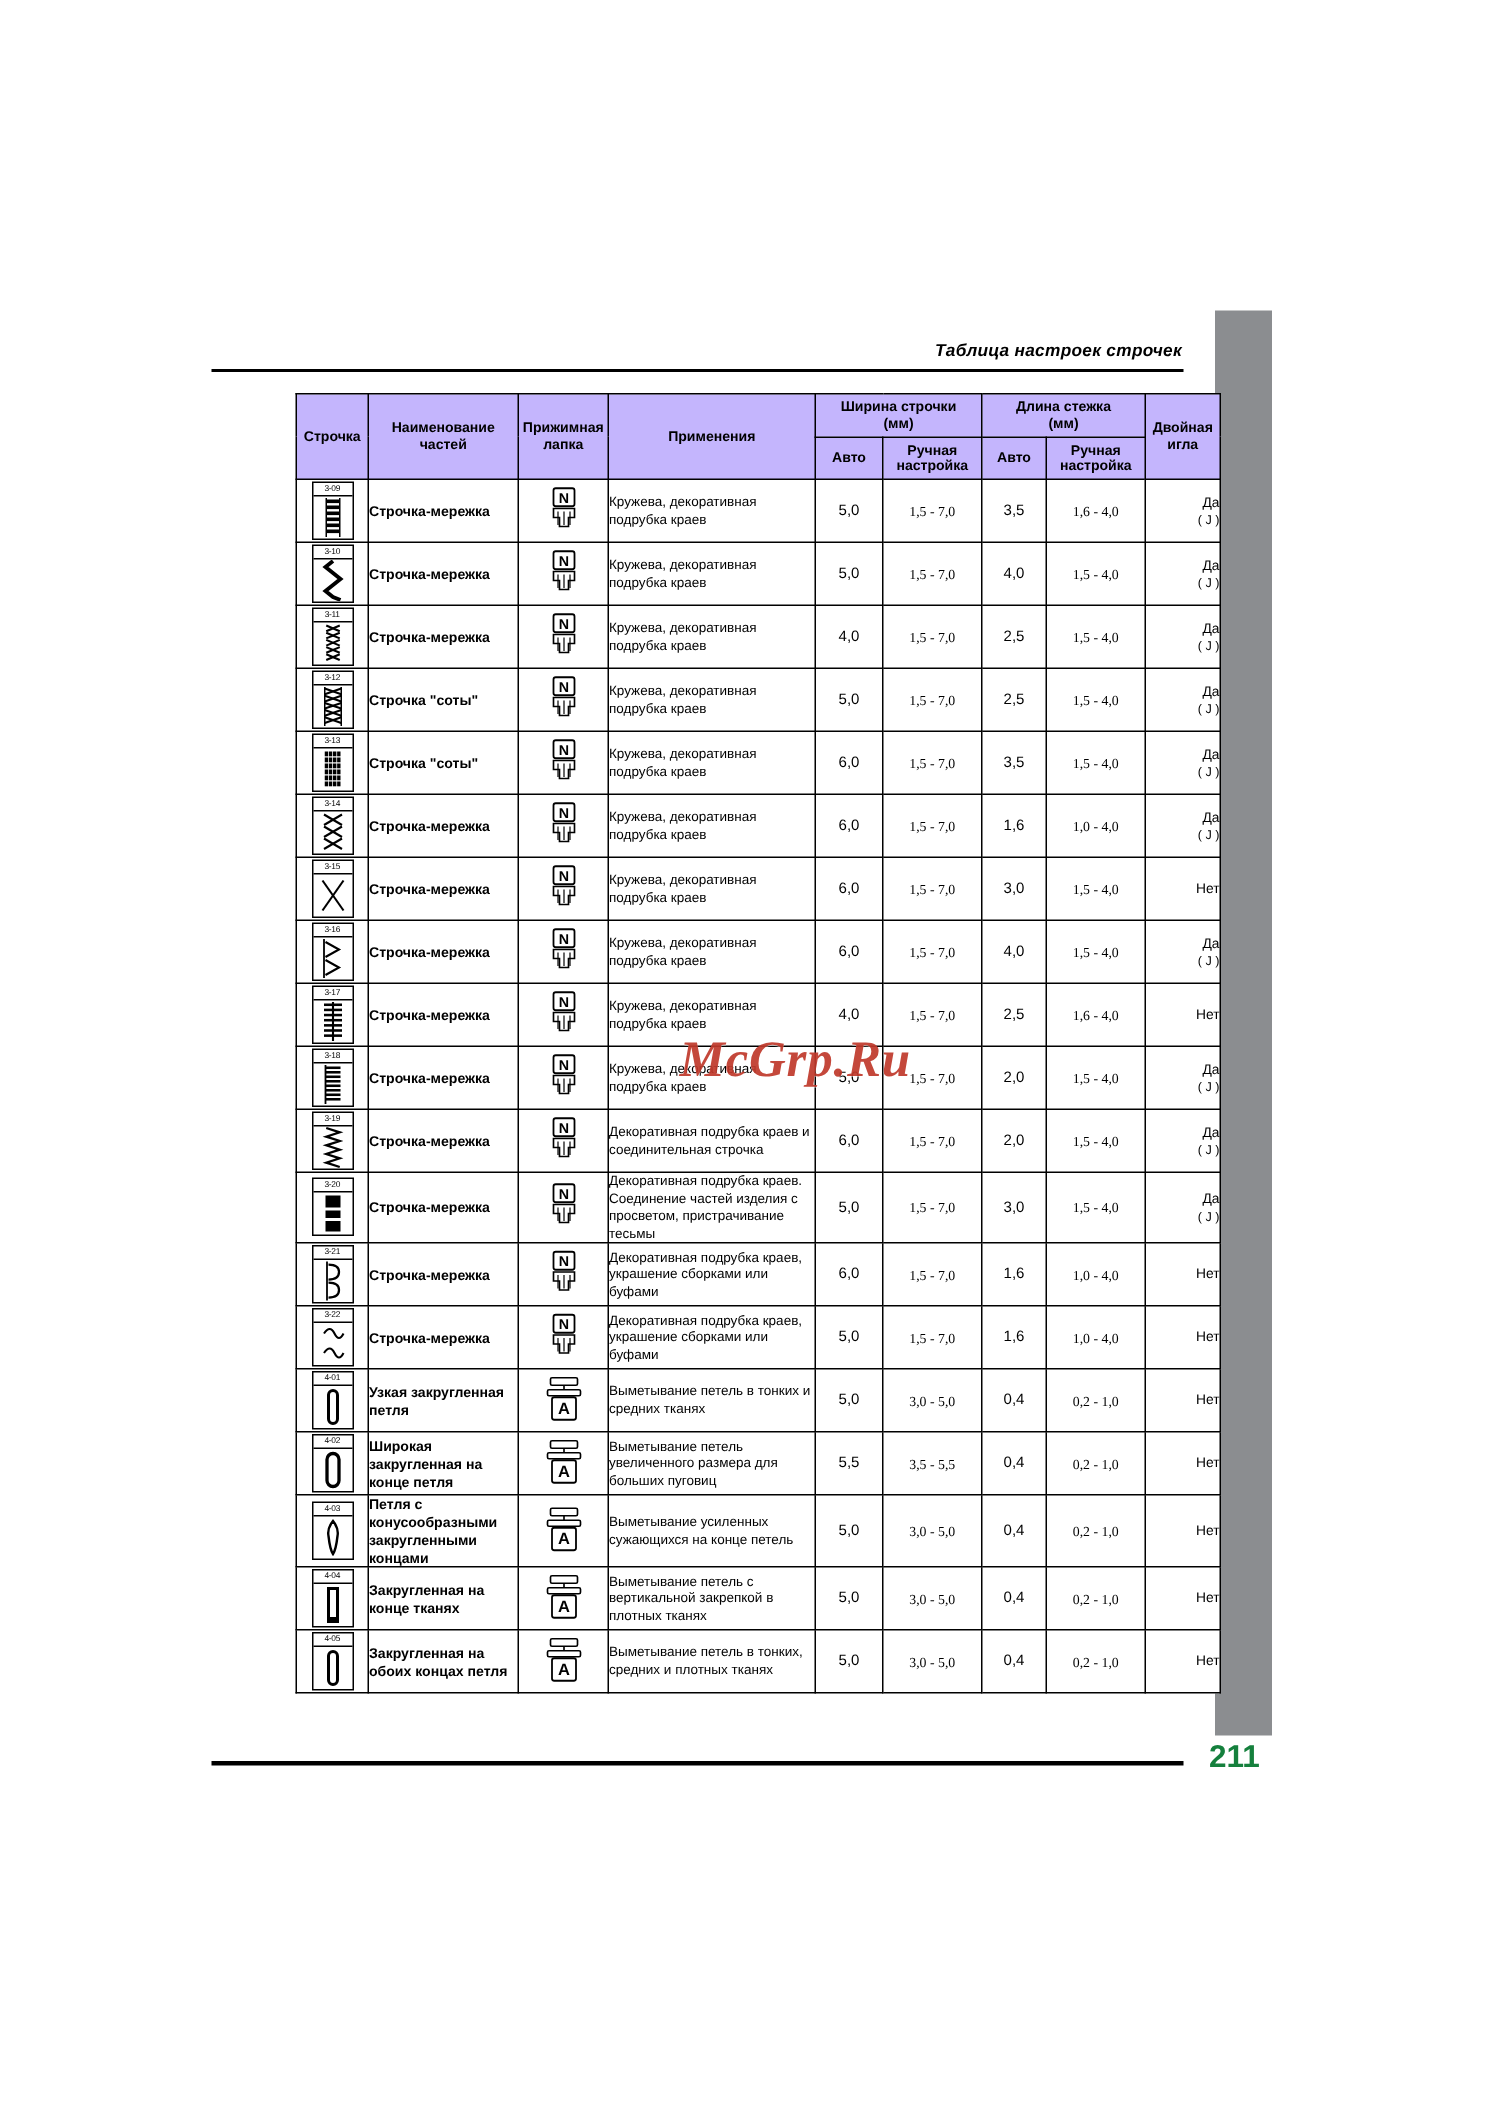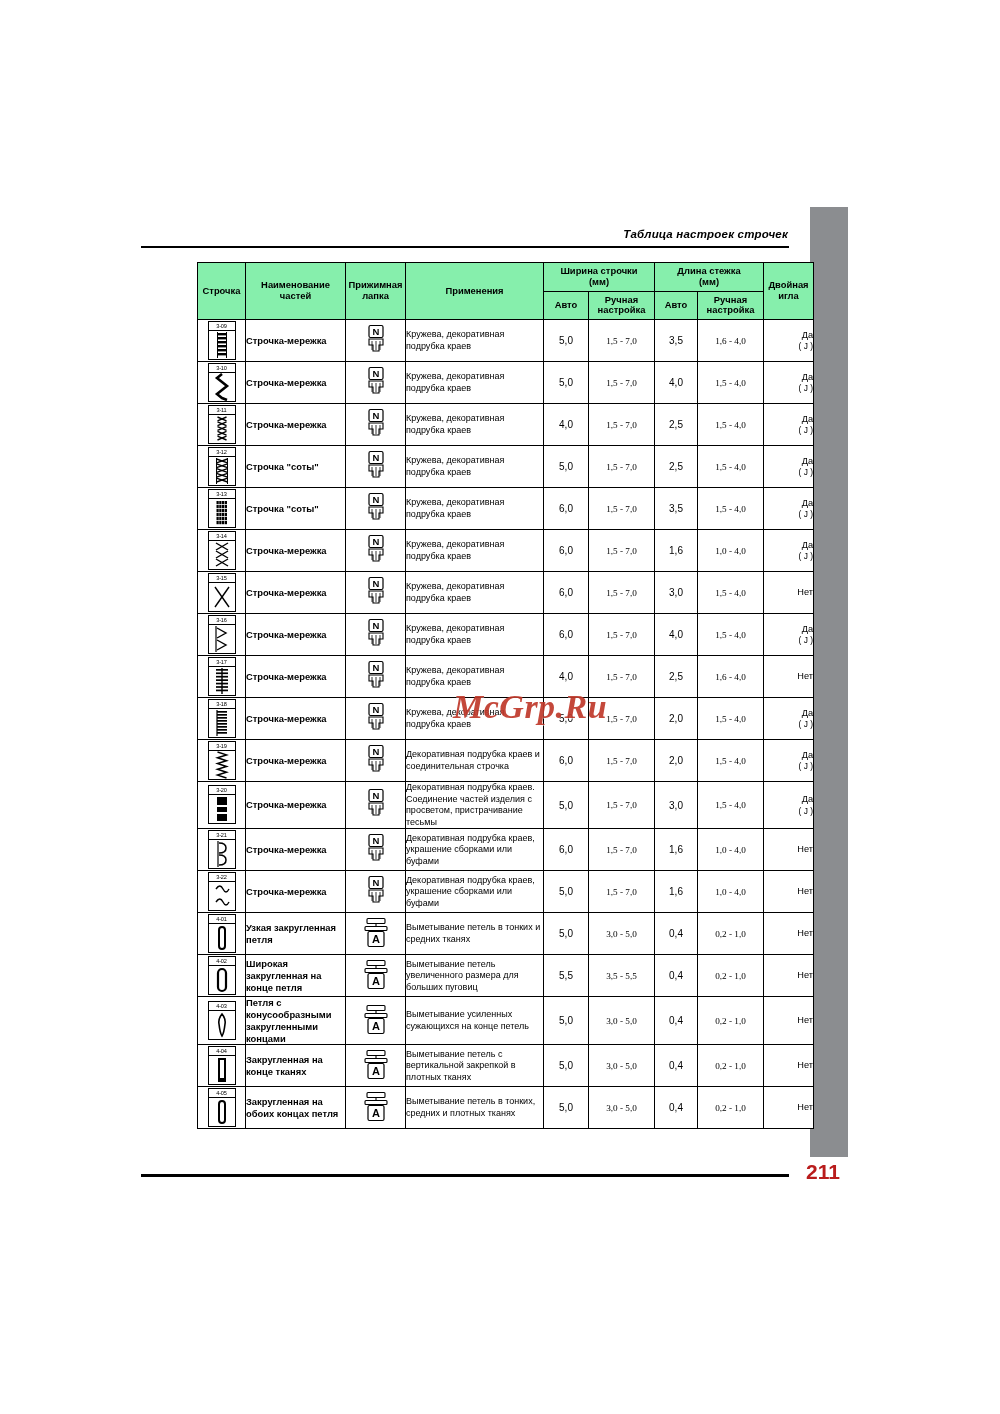--- a/index.html
+++ b/index.html
@@ -18,37 +18,37 @@
   }
   .header-title{
     position:absolute;right:212px;top:228px;
     font-style:italic;font-weight:bold;font-size:11.5px;color:#000;
     letter-spacing:.2px;
   }
   .footer-line{
     position:absolute;left:141px;top:1174px;width:648px;height:3px;background:#000;
   }
   .page-num{
-    position:absolute;left:806px;top:1160px;font-size:21px;font-weight:bold;color:#b91c1c;
+    position:absolute;left:806px;top:1160px;font-size:21px;font-weight:bold;color:#15803d;
   }
 
   
   table.stitch{
     position:absolute;left:197px;top:262px;
     border-collapse:collapse;
     font-size:9.3px;color:#000;
     background:#fff;
   }
   table.stitch th, table.stitch td{
     border:1px solid #000;
     padding:0;
     vertical-align:middle;
   }
   table.stitch thead th{
-    background:#86efac;
+    background:#c4b5fd;
     font-weight:bold;
     text-align:center;
     font-size:9.4px;
     line-height:1.15;
     padding:3px 2px;
   }
   col.c-stitch{width:48px;}
   col.c-name{width:100px;}
   col.c-foot{width:60px;}
   col.c-use{width:138px;}

